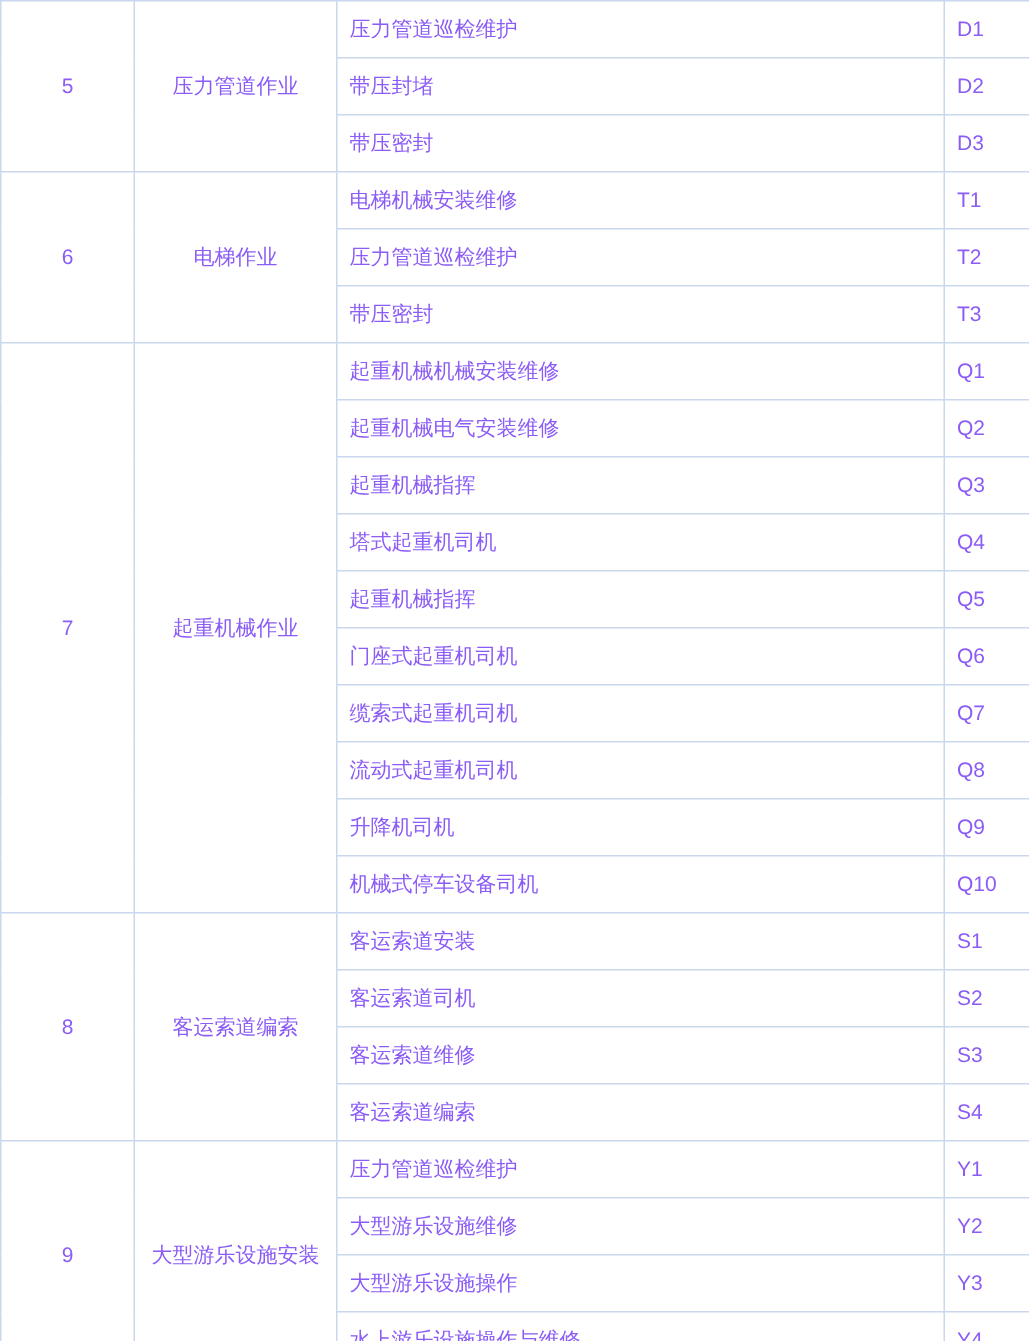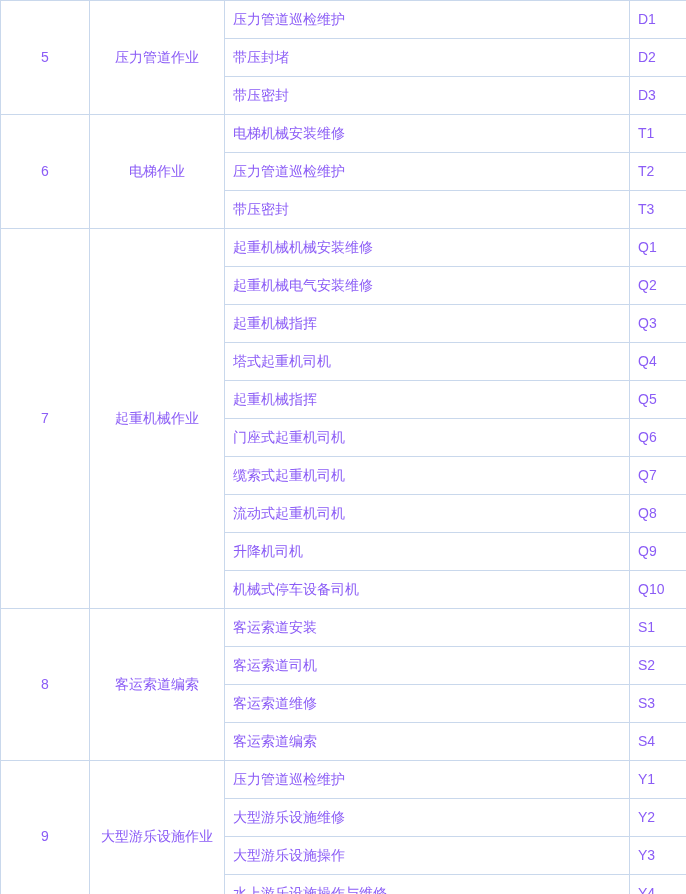--- a/index.html
+++ b/index.html
@@ -155,21 +155,21 @@
       <td class="col-code">S3</td>
     </tr>
     <tr>
       <td class="col-item">客运索道编索</td>
       <td class="col-code">S4</td>
     </tr>
 
     <tr>
       <td class="col-no" rowspan="4">9</td>
       <td class="col-cat" rowspan="4">
-          <span class="cat-text">大型游乐设施作业</span>
+          <span class="cat-text">大型游乐设施安装</span>
         </td>
       <td class="col-item">压力管道巡检维护</td>
       <td class="col-code">Y1</td>
     </tr>
     <tr>
       <td class="col-item">大型游乐设施维修</td>
       <td class="col-code">Y2</td>
     </tr>
     <tr>
       <td class="col-item">大型游乐设施操作</td>

